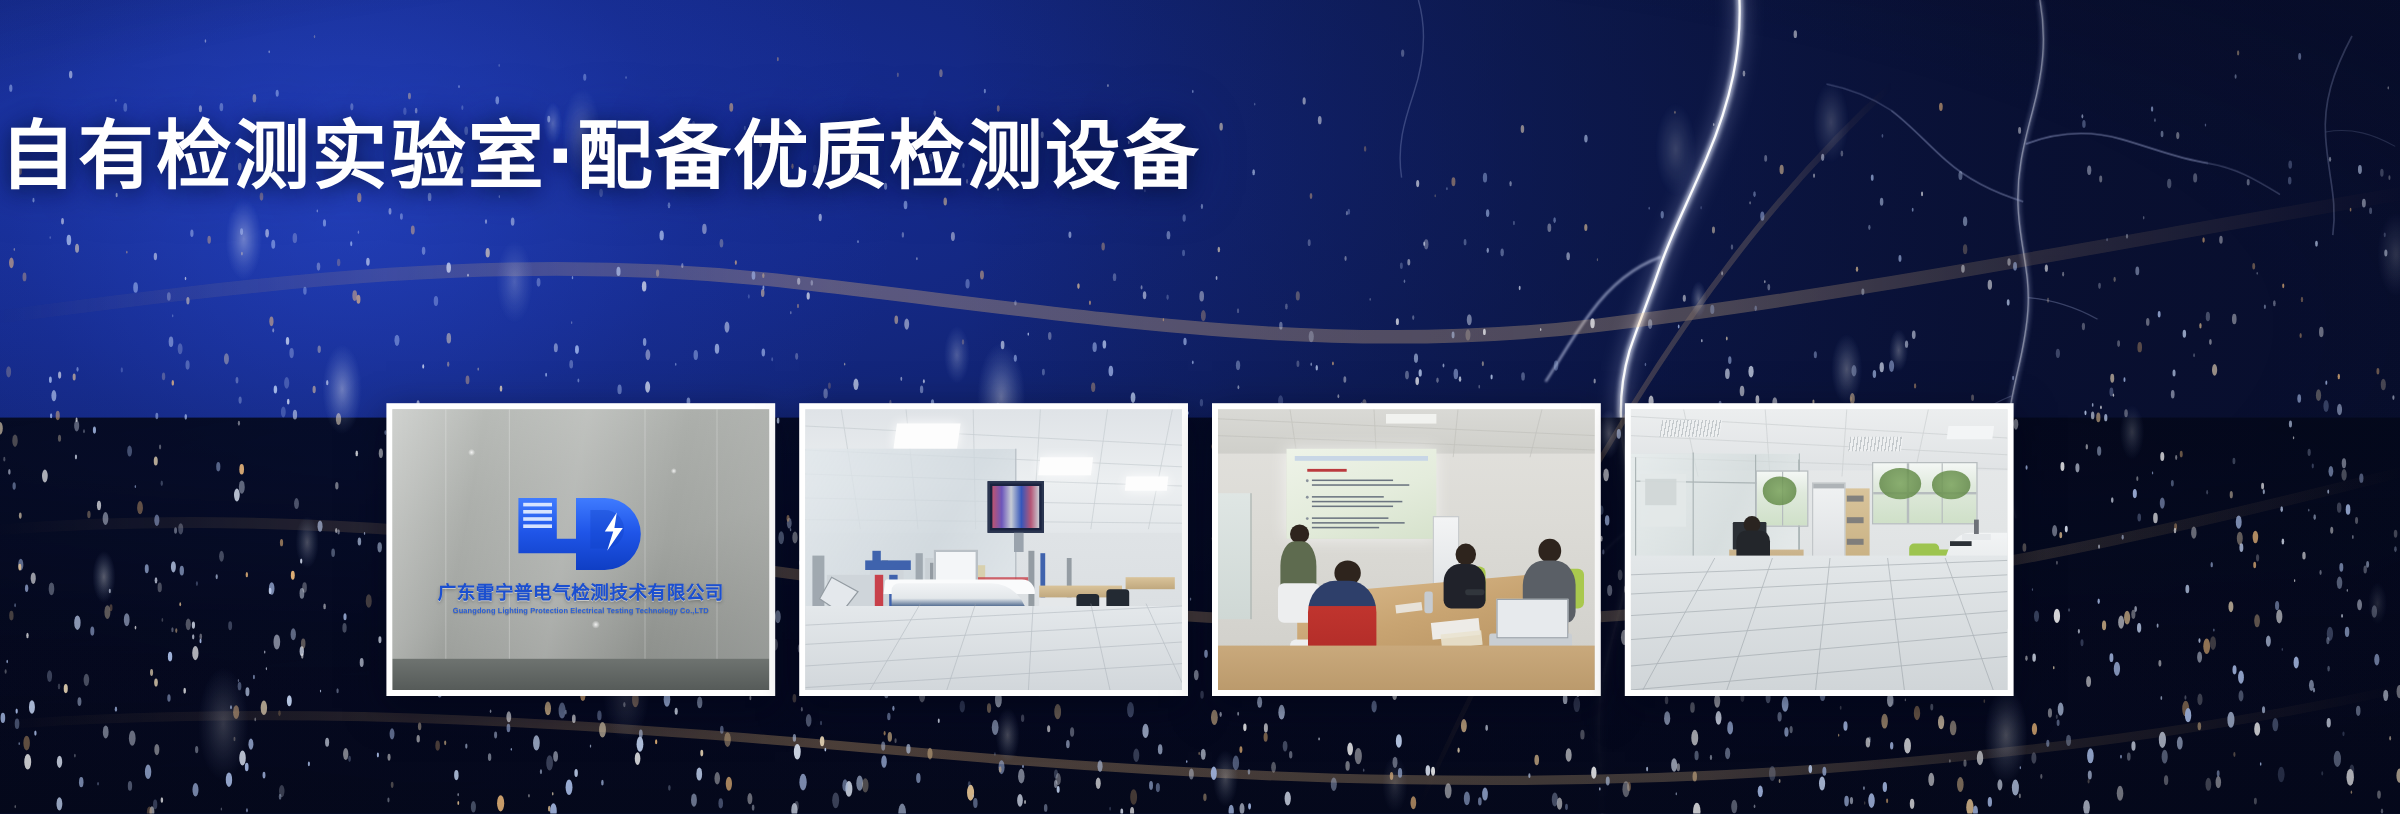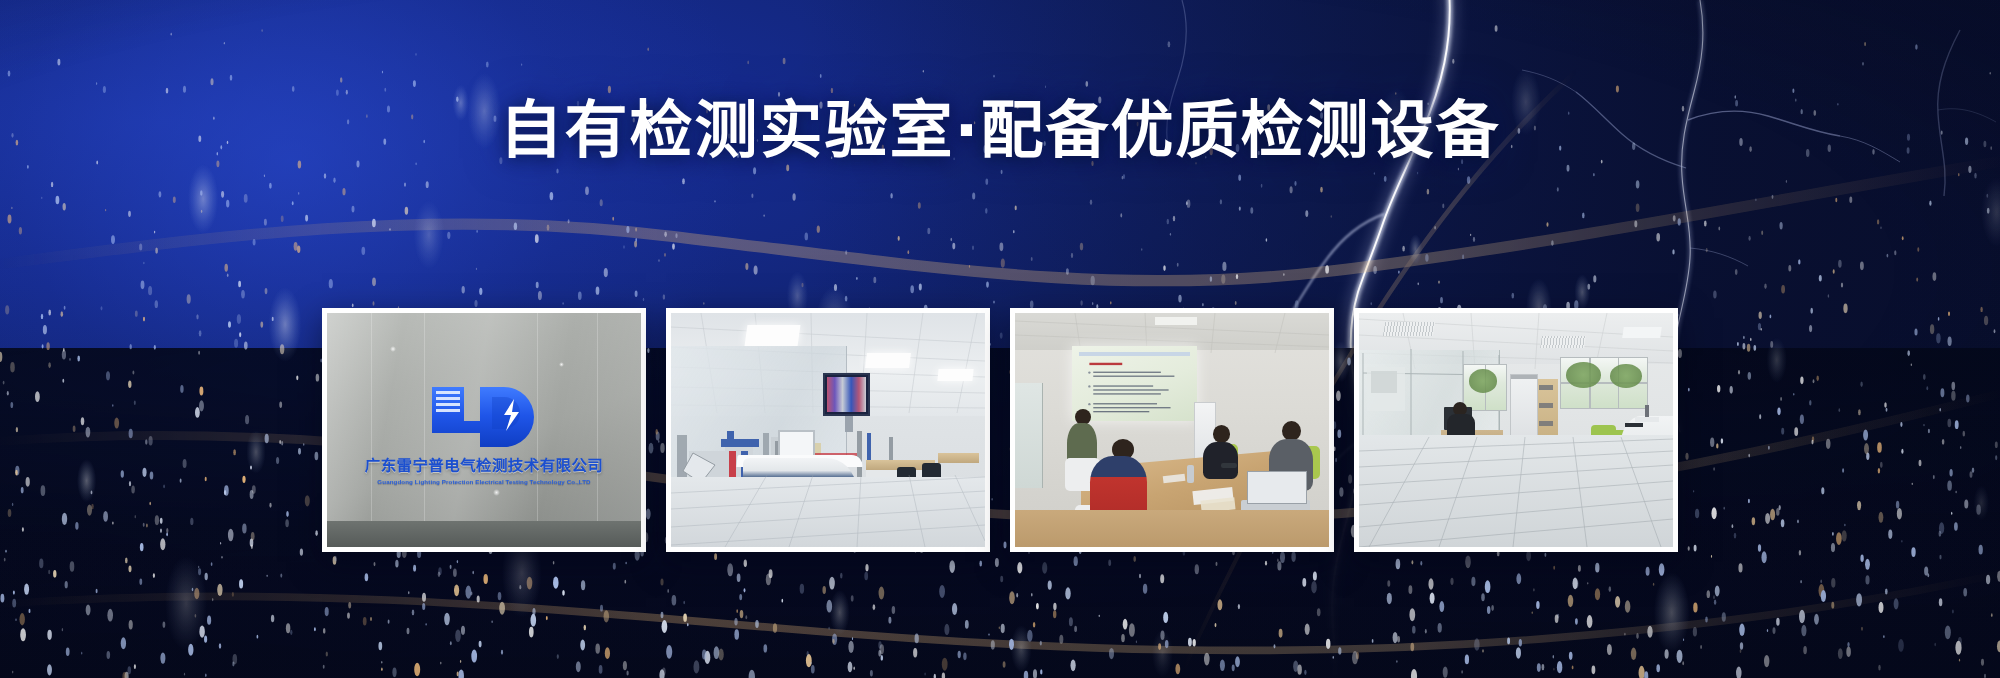--- a/index.html
+++ b/index.html
@@ -34,21 +34,21 @@
     pointer-events:none;
   }
   .vignette{
     position:absolute;inset:0;pointer-events:none;
     background:radial-gradient(125% 105% at 42% 40%,rgba(0,0,0,0) 42%,rgba(3,6,22,.42) 80%,rgba(2,5,18,.68) 100%);
   }
   svg.layer{position:absolute;inset:0;width:100%;height:100%;pointer-events:none;}
 
   
   .headline-wrap{
-    position:absolute;left:0;right:0;top:96px;text-align:center;z-index:6;
+    position:absolute;left:0;right:0;top:96px;text-align:left;z-index:6;
   }
   .headline{
     margin:0;color:#fff;font-size:63px;line-height:1.12;
     font-weight:700;letter-spacing:2px;
     text-shadow:0 2px 18px rgba(4,10,40,.75),0 0 42px rgba(16,38,130,.55);
     font-family:"DejaVu Sans","Liberation Sans",sans-serif;
   }
   .sub-row{
     display:flex;align-items:center;justify-content:center;gap:22px;margin-top:26px;
   }
@@ -63,20 +63,21 @@
 
   
   .gallery{
     position:absolute;left:0;right:0;top:308px;z-index:7;
     display:flex;justify-content:center;align-items:flex-start;gap:20px;
   }
   .card{
     width:324px;height:244px;background:#fff;padding:5px;
     box-shadow:0 10px 30px rgba(2,6,24,.55);
     flex:0 0 auto;
+    margin-top:28px;
   }
   .photo{position:relative;width:100%;height:100%;overflow:hidden;background:#cfd3d6;}
 
   
   .p1{background:linear-gradient(160deg,#b9bcb8 0%,#a9aca8 30%,#9fa29e 55%,#8e918d 78%,#7e827f 100%);}
   .p1 .wall-sheen{
     position:absolute;inset:0;
     background:
       linear-gradient(100deg,rgba(255,255,255,.32) 0%,rgba(255,255,255,.04) 22%,rgba(255,255,255,.2) 46%,rgba(255,255,255,.02) 70%,rgba(255,255,255,.16) 100%);
   }

